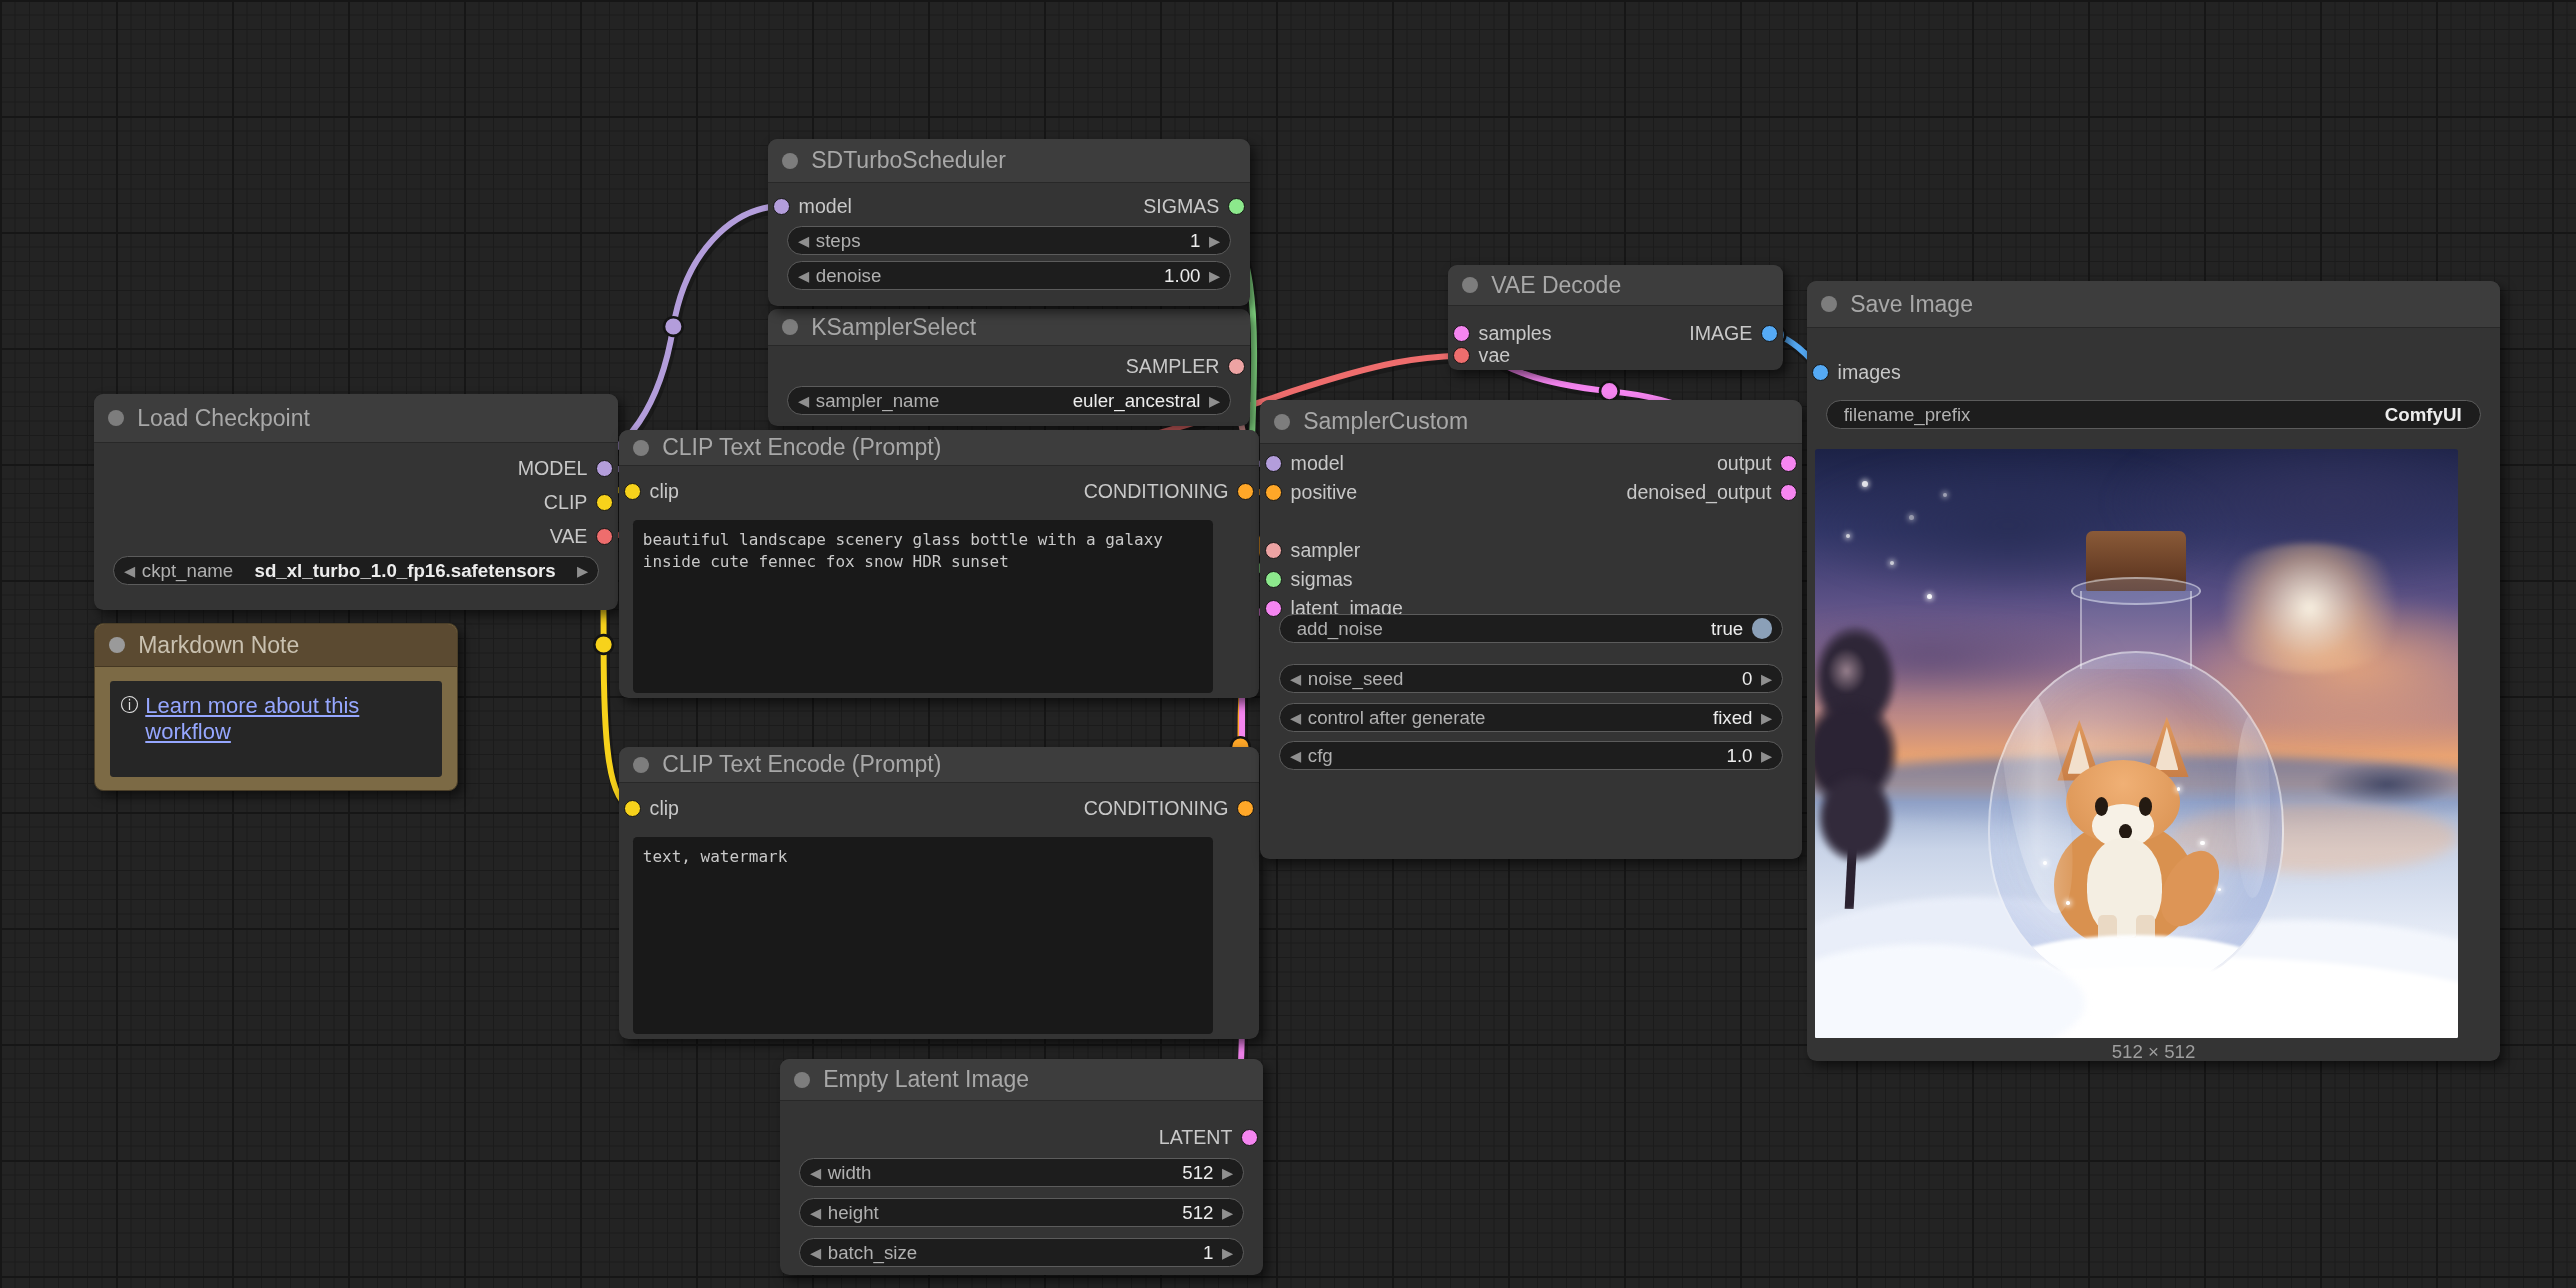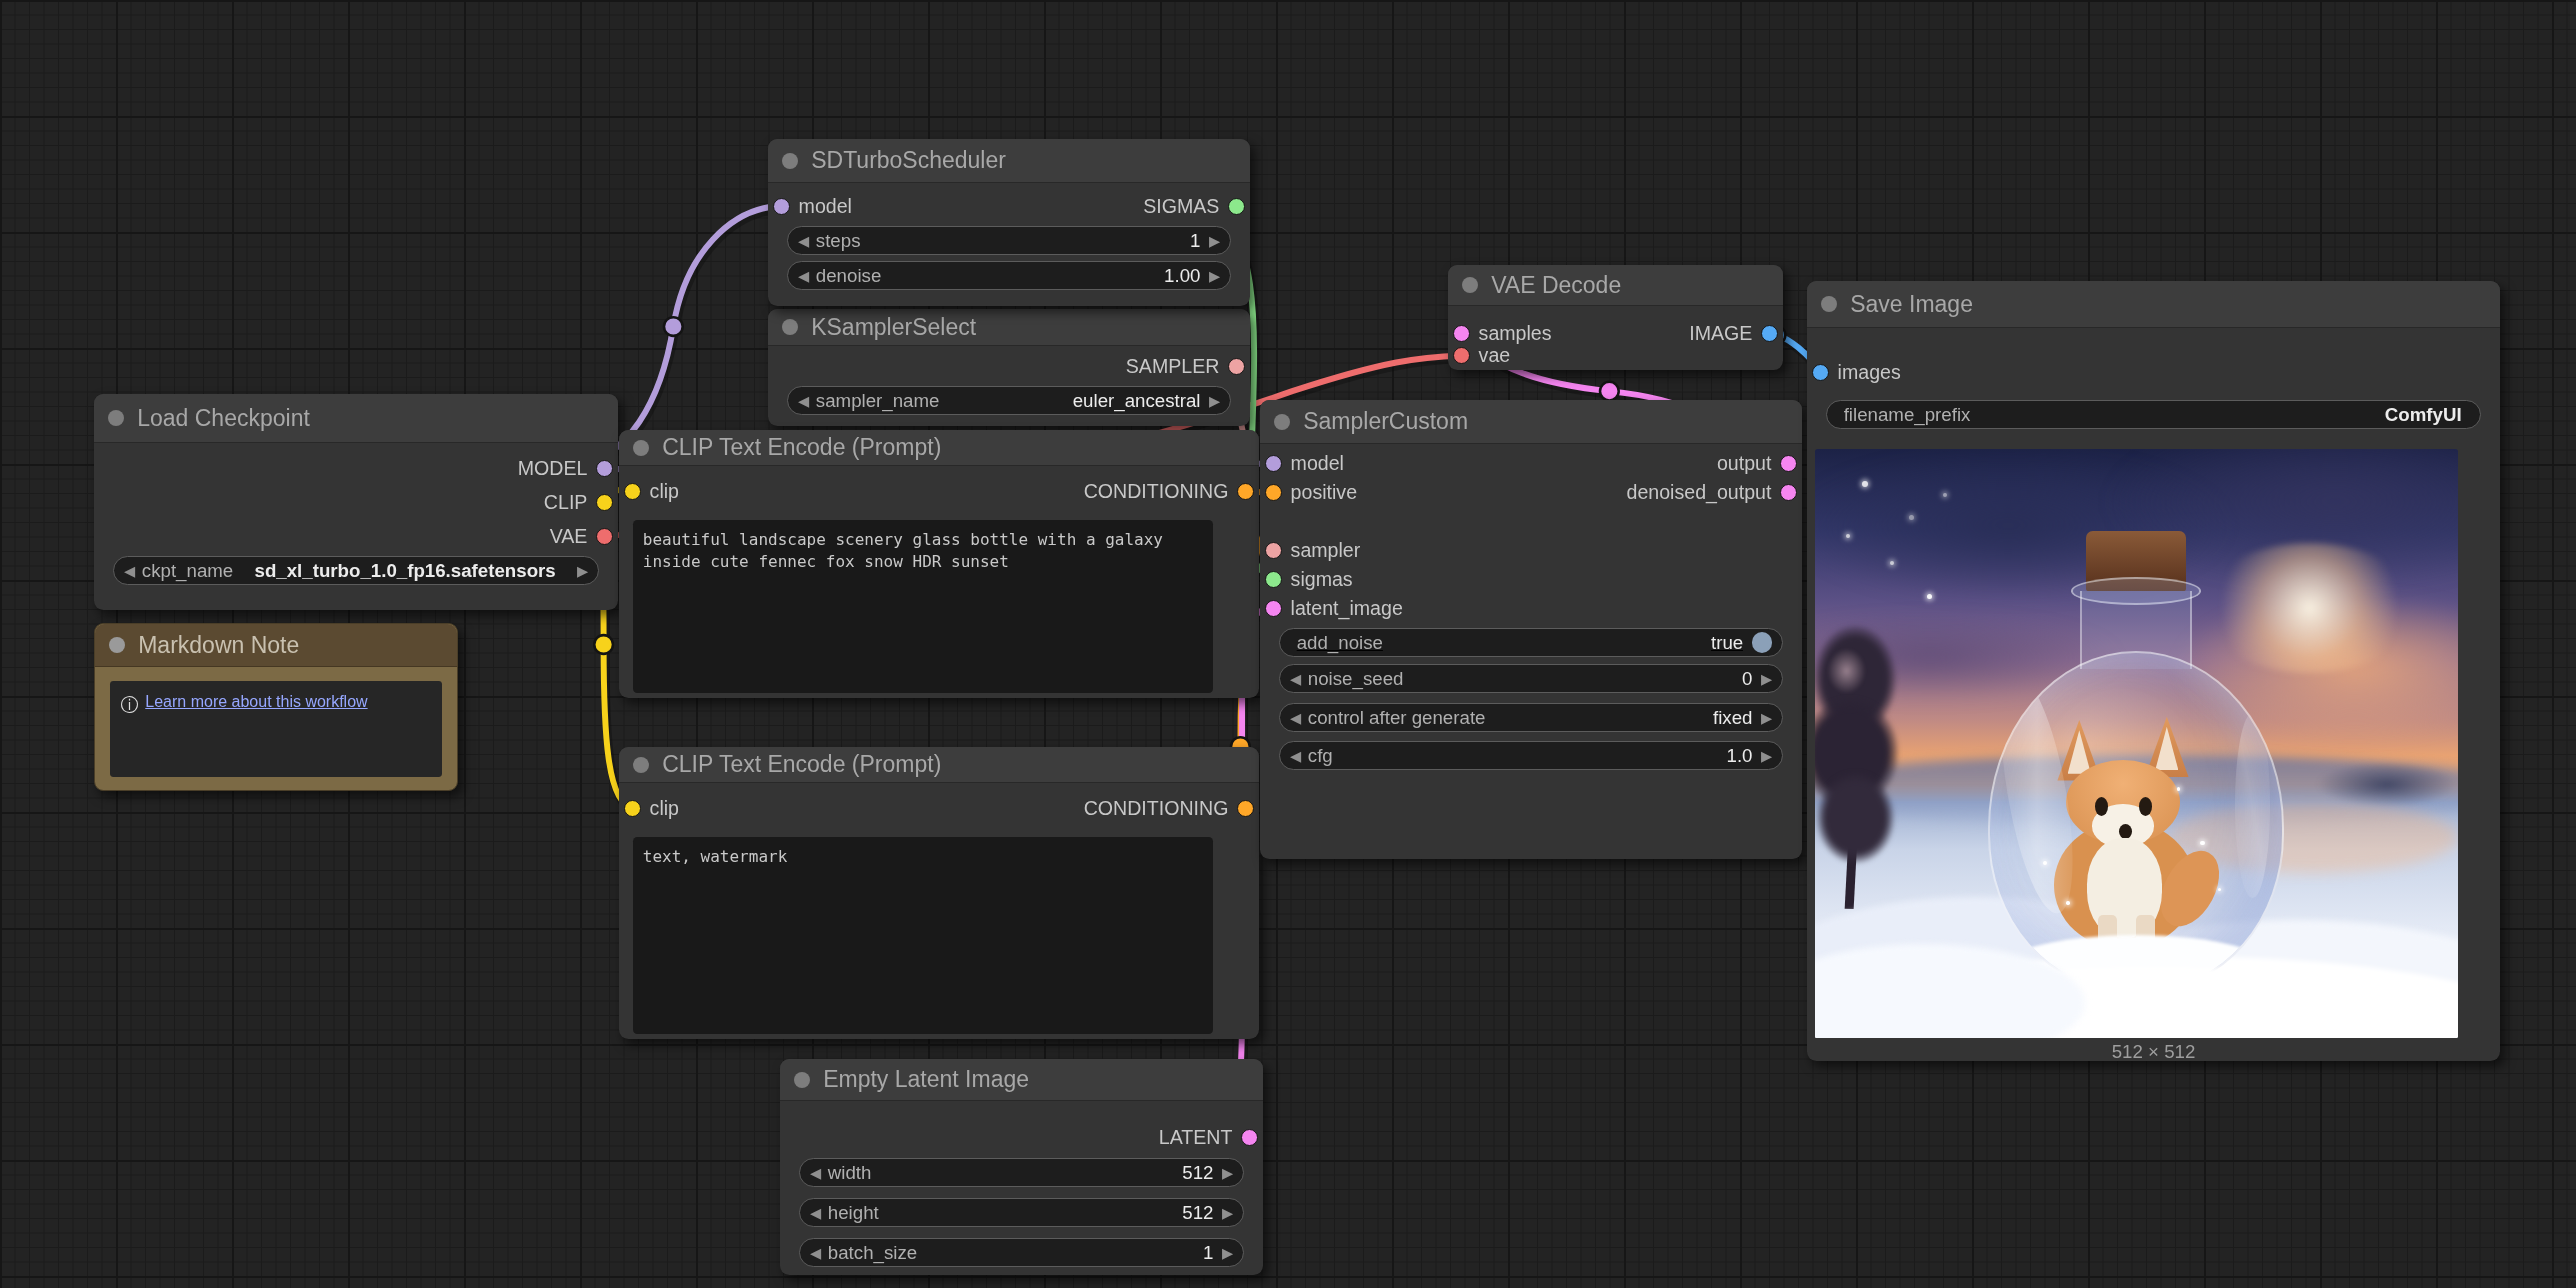--- a/index.html
+++ b/index.html
@@ -33,21 +33,21 @@
   .toggle{width:20.4px;height:20.4px;border-radius:50%;background:#8ba0b8;flex:none;}
   .promptbox{position:absolute;background:#191919;border-radius:4.3px;padding:8.5px 10.2px;
     font-family:"DejaVu Sans Mono",monospace;font-size:16px;line-height:1.4;color:#c9c9c9;
     white-space:pre-wrap;box-sizing:border-box;overflow:hidden;}
   
   .notebody{background:#7c6a45;border:0.9px solid #4a3e28;}
   .notetitle{background:#5b4a31;border-bottom:0.9px solid #453722;}
   .noteinner{position:absolute;left:15.3px;right:15.3px;top:57px;height:96px;background:#262626;border-radius:3.4px;
     padding:12px 10.2px;box-sizing:border-box;display:flex;align-items:flex-start;}
   .noteicon{color:#e0e0e0;font-size:18px;margin-right:6.8px;}
-  .notelink{color:#96a7ff;font-size:16px;text-decoration:underline;}
+  .notelink{color:#96a7ff;font-size:22px;text-decoration:underline;}
   
   .imgwrap{position:absolute;left:7.7px;top:168px;width:643px;height:589px;border-radius:2.6px;overflow:hidden;
     background:linear-gradient(180deg,#1c2246 0%,#33386a 14%,#5c5186 26%,#8d6d92 36%,#c08a84 46%,#e8a272 52%,#d9a47f 57%,#9fb0d0 60%,#c9d4e8 68%,#e9eef8 84%,#dfe7f4 100%);}
   .imgwrap *{position:absolute;}
   .cloud{filter:blur(8.5px);border-radius:50%;}
   .star{background:#fff;border-radius:50%;box-shadow:0 0 5.1px 1.7px rgba(255,255,255,.7);}
   .snow{border-radius:50%;}
   .imgcap{position:absolute;left:0;right:0;text-align:center;color:#9e9e9e;font-size:18.7px;}
 </style>
 </head>
@@ -294,21 +294,21 @@
       <span class="plabel">sampler</span>
     </div>
     <div class="prow" style="top:165px;">
       <span class="pdot" style="background:#8ce88c;"></span>
       <span class="plabel">sigmas</span>
     </div>
     <div class="prow" style="top:194px;">
       <span class="pdot" style="background:#f585f0;"></span>
       <span class="plabel">latent_image</span>
     </div>
-    <div class="widget" style="top:228px;text-decoration:underline;">
+    <div class="widget" style="top:214px;">
       <span class="wlabel">add_noise</span>
       <span class="wvalue">true</span>
       <span class="toggle"></span>
     </div>
     <div class="widget" style="top:264px;">
       <span class="warr">◀</span>
       <span class="wlabel">noise_seed</span>
       <span class="wvalue">0</span>
       <span class="warr">▶</span>
     </div>

